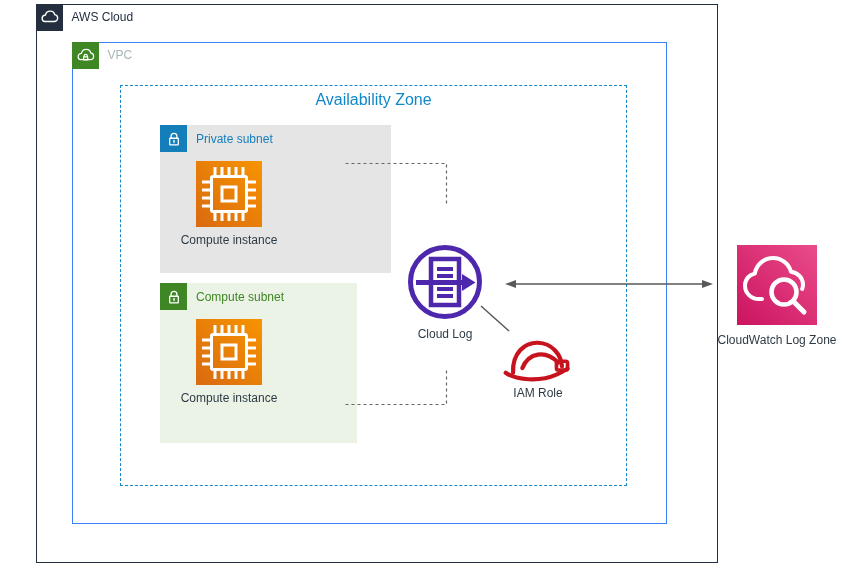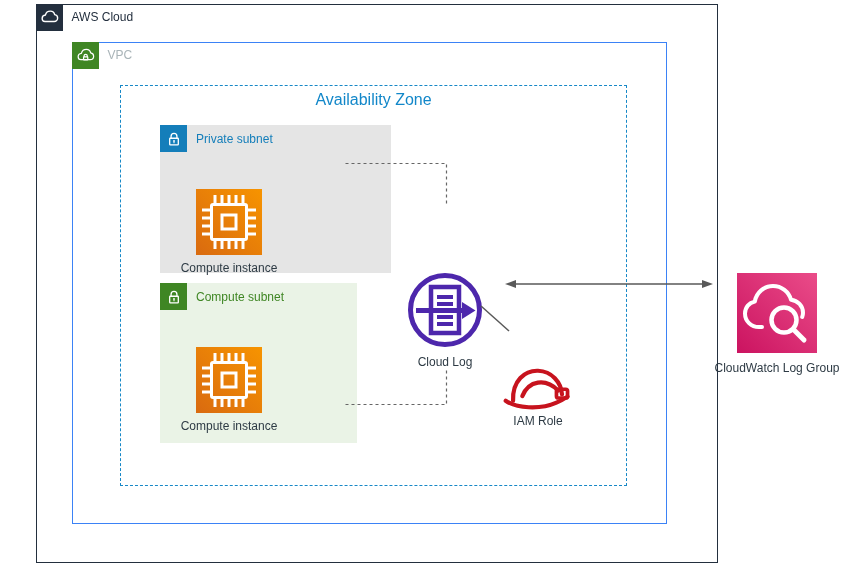--- a/index.html
+++ b/index.html
@@ -23,21 +23,21 @@
   .lbl-gray{color:#A9B4B8;}
   .lbl-blue{color:#147EBA;}
   .lbl-green{color:#3F8624;}
   #az-label{position:absolute;top:5px;left:0;width:100%;text-align:center;font-size:16px;color:#1287C9;}
   
   #private-subnet{left:128px;top:125px;width:231px;height:148px;background:#e5e5e5;}
   #public-subnet{left:128px;top:283px;width:197px;height:160px;background:#EAF3E6;}
   .subnet .grp-head{left:0;top:0;}
   
   .res{position:absolute;}
-  .res-icon{position:relative;margin-top:28px;}
+  .res-icon{position:relative;}
   .res-label{
     position:absolute;left:50%;transform:translateX(-50%);
     white-space:nowrap;text-align:center;font-size:12px;color:#2E3B45;
   }
   #compute-private{left:196px;top:161px;}
   #compute-public{left:196px;top:319px;}
   .compute-box{width:66px;height:66px;background:linear-gradient(45deg,#D96A10 0%,#F79400 100%);}
   .compute-box .res-label{top:72px;}
   #flow-log{left:406px;top:243px;width:78px;height:78px;}
   #flow-log .res-label{top:84px;}
@@ -193,21 +193,21 @@
   </div>
 </div>
 
 <div class="res" id="cloudwatch">
   <div class="res-icon cw-box">
     <svg width="80" height="80" viewBox="0 0 80 80" fill="none" stroke="#FFFFFF" stroke-linecap="round" stroke-linejoin="round">
       <path d="M25,54 h-3 C14,54 8,48 8,40.5 C8,34.3 12.2,29.6 17.8,28.6 C19.3,19.4 27.2,13 36,13 C44.6,13 51.8,18.8 54,26.7 C60.7,27.4 66,33 66,39.7 C66,41.2 65.7,42.7 65.2,44" stroke-width="4"></path>
       <circle cx="47" cy="47" r="12.5" stroke-width="4.5"></circle>
       <line x1="56.5" y1="56.5" x2="67" y2="67" stroke-width="5"></line>
     </svg>
-    <div class="res-label">CloudWatch Log Group</div>
+    <div class="res-label">CloudWatch Log Zone</div>
   </div>
 </div>
 
 <svg id="wires">
   <path d="M345.5,163.5 L446.5,163.5 L446.5,205" stroke="#666666" stroke-width="1.2" stroke-dasharray="3,3" fill="none"></path>
   <path d="M345.5,404.5 L446.5,404.5 L446.5,368" stroke="#666666" stroke-width="1.2" stroke-dasharray="3,3" fill="none"></path>
   <line x1="481" y1="306" x2="509" y2="331" stroke="#595959" stroke-width="1.5"></line>
   <line x1="514" y1="284" x2="704" y2="284" stroke="#595959" stroke-width="1.3"></line>
   <polygon points="505,284 516,280 516,288" fill="#595959"></polygon>
   <polygon points="713,284 702,280 702,288" fill="#595959"></polygon>

